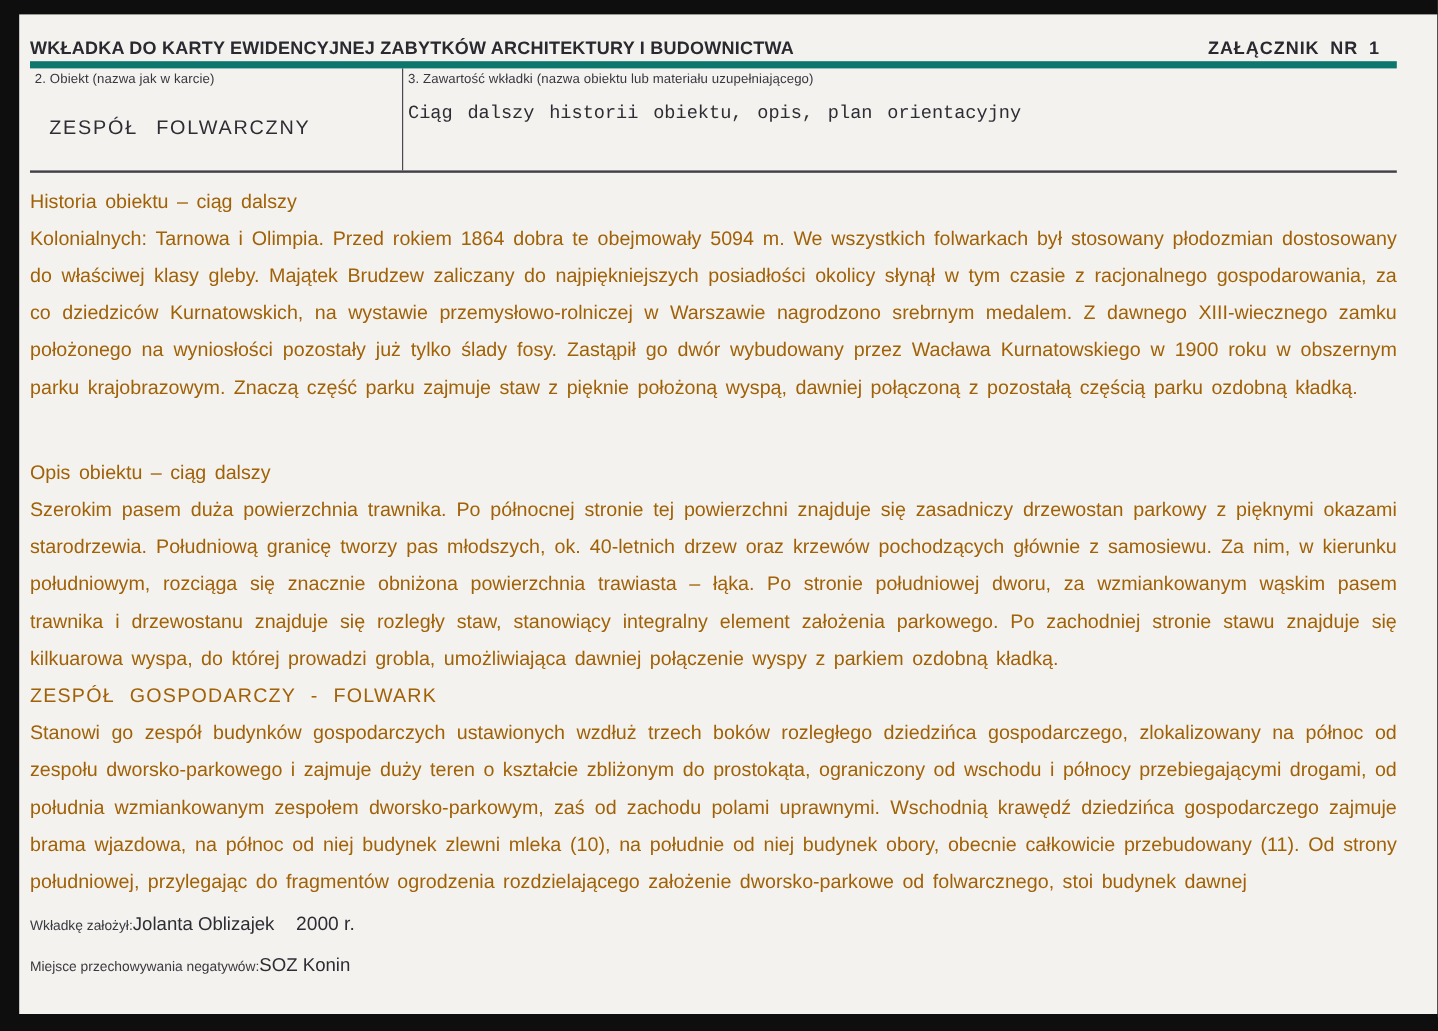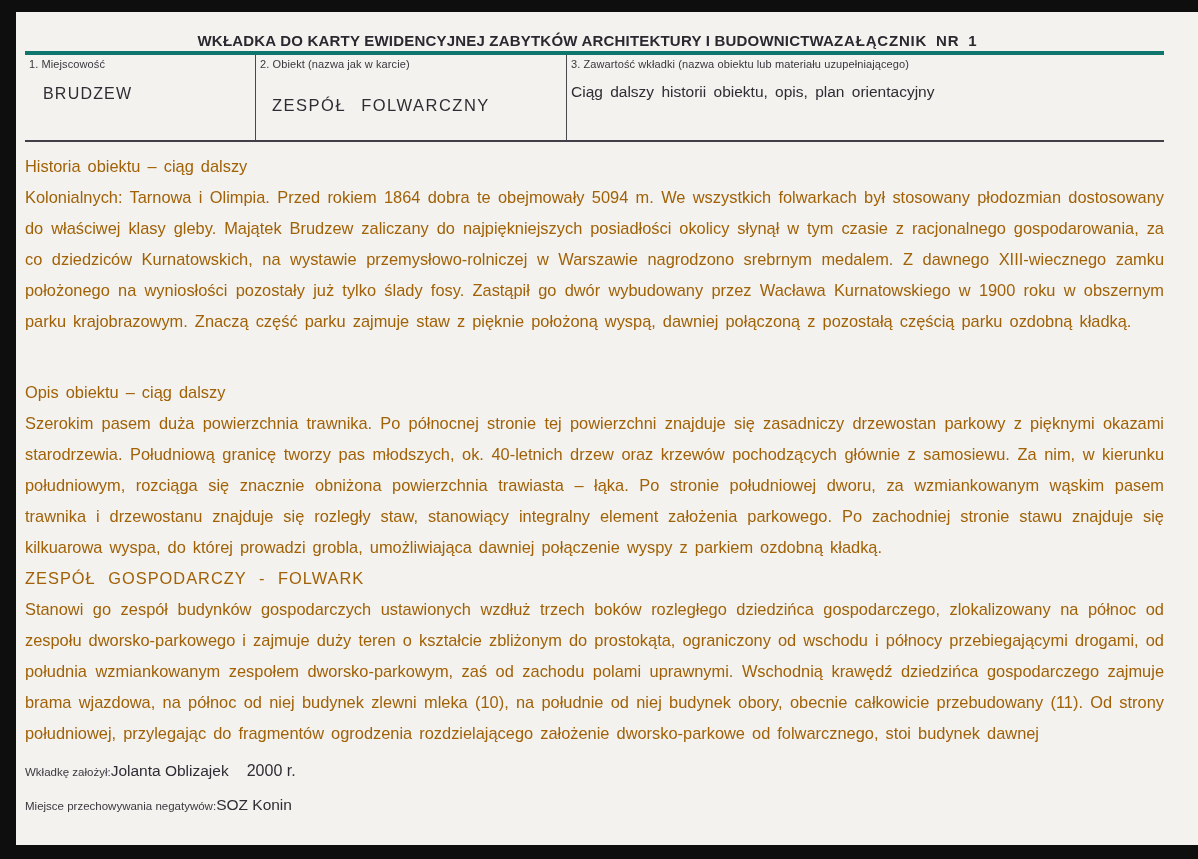--- a/index.html
+++ b/index.html
@@ -7,23 +7,23 @@
     position:relative; width:1198px; height:859px;
     background:#0e0e0e; overflow:hidden;
     font-family:"Liberation Sans", sans-serif;
   }
   .paper {
     position:absolute; left:16px; top:12px; width:1182px; height:833px;
     background:#f3f2ef; color:#2c2b32;
   }
   
   .header-row {
-    display:flex; justify-content:center; align-items:flex-end;
+    display:flex; justify-content:space-between; align-items:flex-end;
     margin:20px 34px 0 9px;
-    border-bottom:4px solid #0f766e;
+    border-bottom:6px solid #0f766e;
     padding-bottom:2px;
   }
   .doc-title {
     font-size:15px; font-weight:bold; letter-spacing:0.2px; color:#2a2930;
   }
   .annex {
     font-size:15px; font-weight:bold; letter-spacing:0.8px; word-spacing:4px;
     margin-right:14px; color:#2a2930;
   }
   
@@ -39,21 +39,21 @@
     font-size:11px; color:#38373e; padding:3px 0 0 4px; letter-spacing:0.1px;
   }
   .fvalue-1 {
     font-size:16px; letter-spacing:1.2px; margin:15px 0 0 18px; color:#2e2d34;
   }
   .fvalue-2 {
     font-size:16.5px; letter-spacing:1.5px; word-spacing:9px;
     margin:26px 0 0 16px; color:#2e2d34;
   }
   .fvalue-3 {
-    font-size:15.5px; word-spacing:3px; margin:13px 0 12px 4px; color:#2e2d34;
+    font-size:15.5px; word-spacing:3px; margin:13px 0 12px 4px; color:#2e2d34;font-family:Liberation Mono, monospace;
   }
   
   .body-text {
     margin:9px 34px 0 9px;
     font-size:16.4px; line-height:31px; color:#a16207;
     word-spacing:2.5px;
   }
   .section-heading { margin:0; }
   .section-body { margin:0; text-align:justify; }
   .gap-before { margin-top:40px; }
@@ -73,24 +73,20 @@
 
 <div class="frame">
   <div class="paper">
 
     <div class="header-row">
       <div class="doc-title">WKŁADKA DO KARTY EWIDENCYJNEJ ZABYTKÓW ARCHITEKTURY I BUDOWNICTWA</div>
       <div class="annex">ZAŁĄCZNIK NR 1</div>
     </div>
 
     <div class="ftable">
-      <div class="fcell fcell-1">
-        <div class="flabel">1. Miejscowość</div>
-        <div class="fvalue-1">BRUDZEW</div>
-      </div>
       <div class="fcell fcell-2">
         <div class="flabel">2. Obiekt (nazwa jak w karcie)</div>
         <div class="fvalue-2">ZESPÓŁ FOLWARCZNY</div>
       </div>
       <div class="fcell fcell-3">
         <div class="flabel">3. Zawartość wkładki (nazwa obiektu lub materiału uzupełniającego)</div>
         <div class="fvalue-3">Ciąg dalszy historii obiektu, opis, plan orientacyjny</div>
       </div>
     </div>
 

